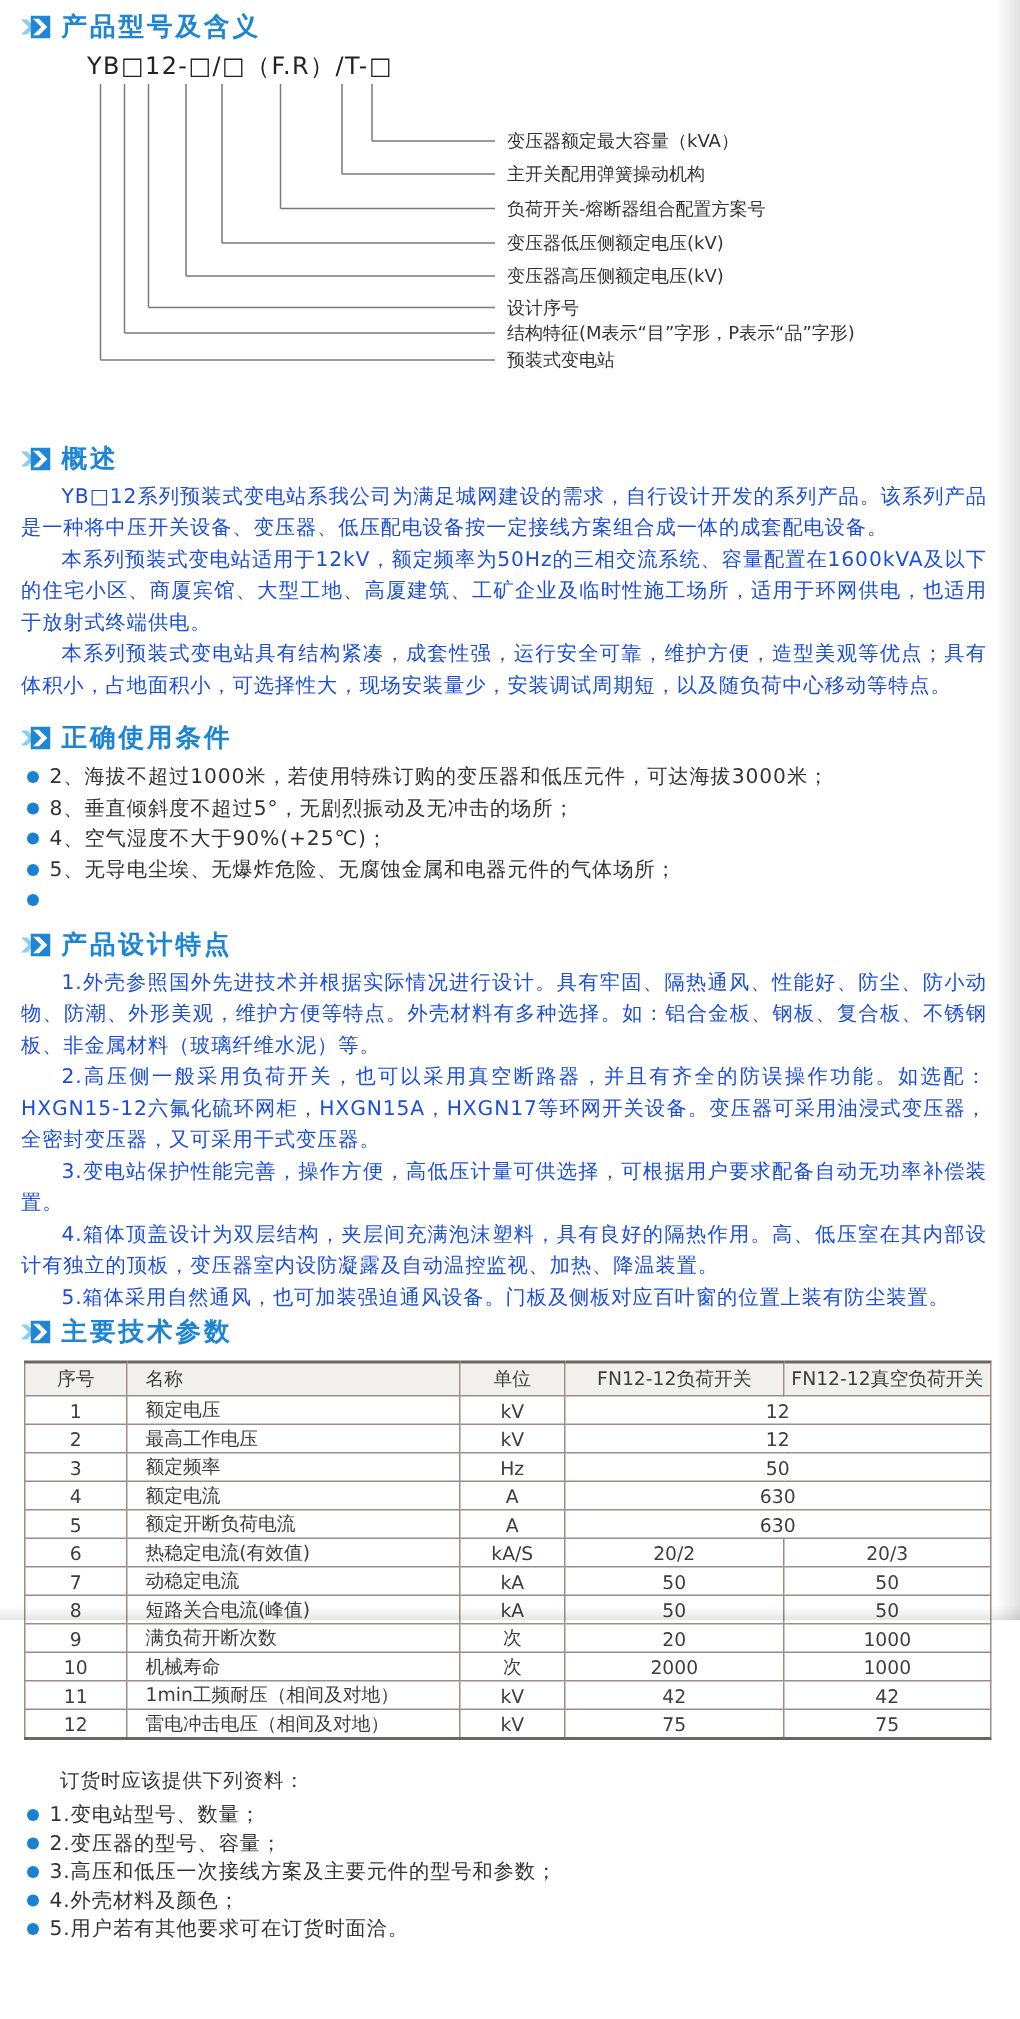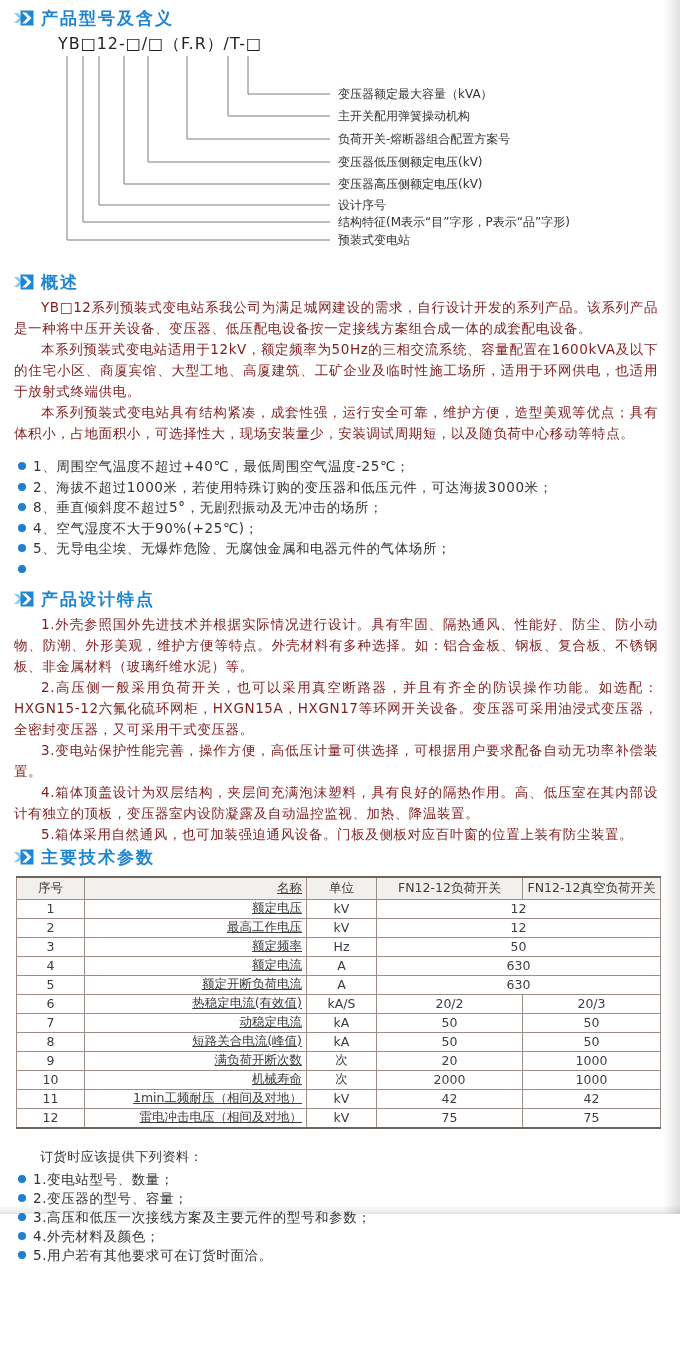--- a/index.html
+++ b/index.html
@@ -1,60 +1,60 @@
 <!DOCTYPE html>
 <html><head>
 <meta charset="utf-8">
 <style>
   html,body{margin:0;padding:0;}
   body{
     width:680px;height:1346px;overflow:hidden;background:#ffffff;
     font-family:"DejaVu Sans","Liberation Sans",sans-serif;
     color:#333;position:relative;
   }
-  .page{position:relative;width:680px;height:1214px;padding:6px 22px 0 14px;box-sizing:border-box;}
+  .page{position:relative;width:680px;height:1080px;padding:6px 22px 0 14px;box-sizing:border-box;}
   .scan-edge-right{position:absolute;top:0;right:0;width:16px;height:100%;
     background:linear-gradient(to right,rgba(0,0,0,0),rgba(0,0,0,0.12));pointer-events:none;}
   .scan-edge-bottom{position:absolute;bottom:0;left:0;width:100%;height:9px;
     background:linear-gradient(to bottom,rgba(0,0,0,0),rgba(0,0,0,0.10));pointer-events:none;}
 
   .sec-head{display:flex;align-items:center;gap:7px;margin:0;}
   .sec-head h2{font-size:17px;line-height:24px;margin:0;font-weight:bold;color:#1e85d2;letter-spacing:2px;}
   .sec-icon{display:inline-block;width:20px;height:16px;flex:0 0 auto;}
 
   
   #model-svg{display:block;margin:4px 0 0 0;}
   #model-svg text{fill:#2e2e2e;}
   #model-svg .code{font-size:16px;letter-spacing:1px;fill:#222;}
   #model-svg .lbl{font-size:12px;fill:#333;}
   #model-svg line{stroke:#7a7a7a;stroke-width:1;}
 
   
   .paras{margin:3px 0 0 0;}
   .paras p{margin:0;padding:0;font-size:13.5px;line-height:21px;letter-spacing:0.6px;
-    text-indent:2em;text-align:justify;color:#7f1d1d;}
+    text-indent:2em;text-align:justify;color:#1d4ed8;}
 
   
   .blist{margin:4px 0 0 2px;}
   .bullet-item{display:flex;align-items:flex-start;font-size:13.5px;line-height:20.5px;letter-spacing:0.6px;color:#333;}
   .bullet-item .dot{width:8px;height:8px;border-radius:50%;background:#1a80d4;flex:0 0 auto;margin:6px 7px 0 2px;}
   .ord .bullet-item{line-height:19px;}
   .ord .bullet-item .dot{margin-top:5px;}
   .ord-intro{font-size:13px;line-height:19px;margin:18px 0 0 0;text-indent:2em;letter-spacing:0.6px;}
 
   
   table.params{border-collapse:collapse;width:644px;margin:7px 0 0 2px;table-layout:fixed;
     font-size:12.5px;color:#3d3d3d;padding-left:23px;}
   table.params th,table.params td{border:1px solid #9a8e87;padding:0 4px;height:18px;
     text-align:center;font-weight:normal;overflow:hidden;white-space:nowrap;}
   table.params thead th{height:21px;background:#f2f0ec;border-top:2px solid #6e655f;}
-  table.params th.name-col,table.params td.name-cell{text-align:right;padding-left:12px;text-decoration:underline;}
+  table.params th.name-col,table.params td.name-cell{text-align:left;padding-left:12px;}
   table.params{border-bottom:2px solid #6e655f;}
 
-  .mt-overview{margin-top:20px;}
+  .mt-overview{margin-top:44px;}
   .mt-cond{margin-top:12px;}
   .mt-feat{margin-top:14px;}
   .mt-param{}
   .mt-ord{margin-top:16px;}
 </style>
 </head>
 <body>
 
 <div class="page">
 
@@ -112,25 +112,31 @@
       <h2>概述</h2>
     </div>
     <div class="paras" id="overview-paras">
         <p>YB□12系列预装式变电站系我公司为满足城网建设的需求，自行设计开发的系列产品。该系列产品是一种将中压开关设备、变压器、低压配电设备按一定接线方案组合成一体的成套配电设备。</p>
         <p>本系列预装式变电站适用于12kV，额定频率为50Hz的三相交流系统、容量配置在1600kVA及以下的住宅小区、商厦宾馆、大型工地、高厦建筑、工矿企业及临时性施工场所，适用于环网供电，也适用于放射式终端供电。</p>
         <p>本系列预装式变电站具有结构紧凑，成套性强，运行安全可靠，维护方便，造型美观等优点；具有体积小，占地面积小，可选择性大，现场安装量少，安装调试周期短，以及随负荷中心移动等特点。</p>
       </div>
   </section>
 
   <section class="mt-cond">
+    <div class="sec-head">
+      <span class="sec-icon">
+        <svg viewBox="0 0 20 16" width="20" height="16">
+          <polygon points="0,3 4,3 9,8 4,13 0,13 5,8" fill="#8ecdf0"></polygon>
+          <rect x="6.5" y="0.5" width="13" height="15" fill="#1e87d5"></rect>
+          <polygon points="8,2.5 12,2.5 17.5,8 12,13.5 8,13.5 13.5,8" fill="#ffffff"></polygon>
+        </svg>
+      </span>
+      <h2>正确使用条件</h2>
+    </div>
     <div class="blist" id="conditions-list">
-        <div class="bullet-item">
-          <span class="dot"></span>
-          <span>1、周围空气温度不超过+40℃，最低周围空气温度-25℃；</span>
-        </div>
         <div class="bullet-item">
           <span class="dot"></span>
           <span>2、海拔不超过1000米，若使用特殊订购的变压器和低压元件，可达海拔3000米；</span>
         </div>
         <div class="bullet-item">
           <span class="dot"></span>
           <span>8、垂直倾斜度不超过5°，无剧烈振动及无冲击的场所；</span>
         </div>
         <div class="bullet-item">
           <span class="dot"></span>

